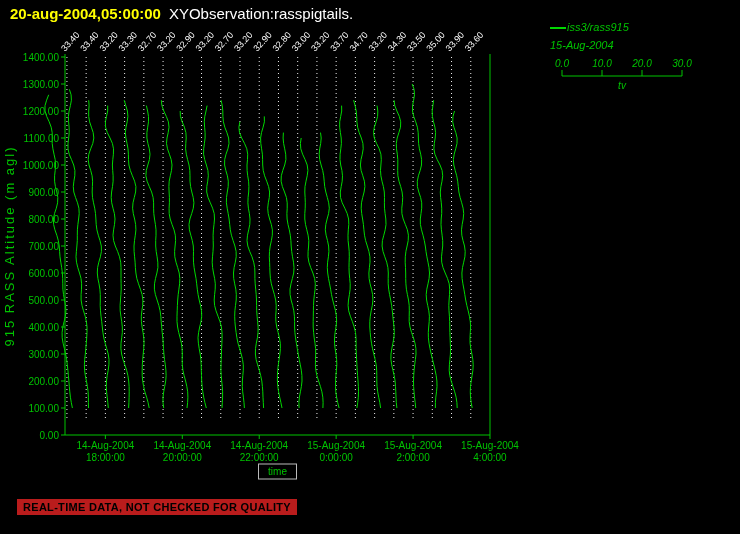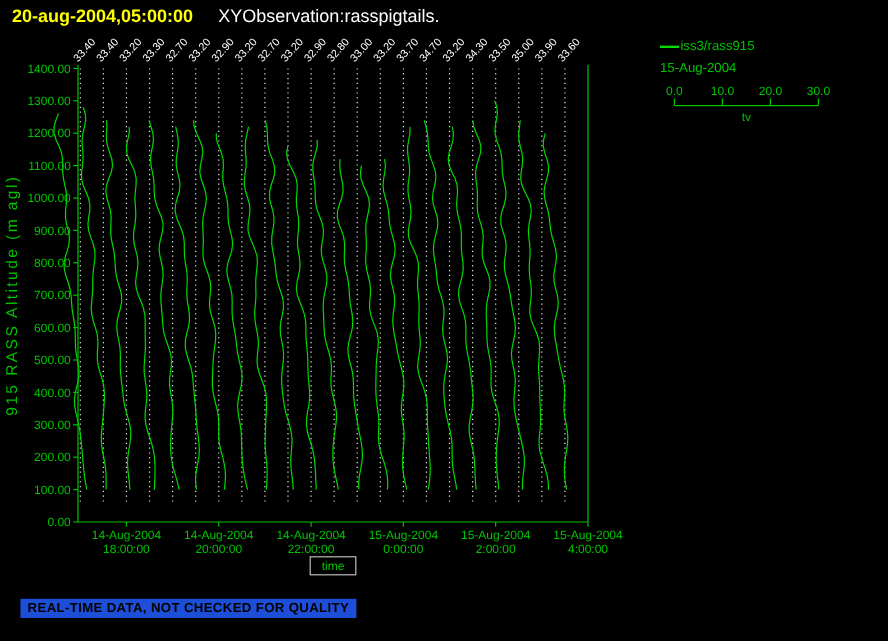--- a/index.html
+++ b/index.html
@@ -2,22 +2,22 @@
 <html><head>
 <meta charset="utf-8">
 <style>
   * { box-sizing: border-box; }
   html, body { margin: 0; padding: 0; background: #000; }
   body { width: 740px; height: 534px; font-family: "Liberation Sans", sans-serif; }
   .canvas { position: relative; width: 740px; height: 534px; background: #000; overflow: hidden; }
   .plot { position: absolute; left: 0; top: 0; }
   .header { position: absolute; left: 10px; top: 5px; font-size: 15px; white-space: nowrap; }
   .header .ts { color: #ffff00; font-weight: bold; }
-  .header .ttl { color: #ffffff; margin-left: 21px; }
-  .legend { position: absolute; left: 550px; top: 30px; font-size: 11px; color: #00c400; line-height: 18px; white-space: nowrap; }
+  .header .ttl { color: #ffffff; margin-left: 8px; }
+  .legend { position: absolute; left: 550px; top: 18px; font-size: 11px; color: #00c400; line-height: 18px; white-space: nowrap; font-style: italic; }
   .lline { display: inline-block; width: 16px; height: 0; border-top: 2px solid #00d800; vertical-align: middle; margin-right: 1px; }
   .tvaxis { display: block; margin-top: 3px; overflow: visible; }
   .disclaimer { position: absolute; left: 17px; top: 499px; background: #ffffff; color: #000000;
                 font-size: 11px; font-weight: bold; padding: 2px 6px; letter-spacing: 0.3px; white-space: nowrap; }
   svg text { font-family: "Liberation Sans", sans-serif; }
 </style>
 </head>
 <body>
 
 <div class="canvas" style="background: rgb(0, 0, 0);">
@@ -167,15 +167,15 @@
         <line x1="52" y1="13" x2="52" y2="19" stroke="#00c400"></line>
         <text x="92" y="10" font-size="10" fill="#00c400" text-anchor="middle">20.0</text>
         <line x1="92" y1="13" x2="92" y2="19" stroke="#00c400"></line>
         <text x="132" y="10" font-size="10" fill="#00c400" text-anchor="middle">30.0</text>
         <line x1="132" y1="13" x2="132" y2="19" stroke="#00c400"></line>
         <line x1="12" y1="19" x2="132" y2="19" stroke="#00c400"></line>
         <text x="72" y="32" font-size="10" fill="#00c400" text-anchor="middle">tv</text>
       </svg>
   </div>
 
-  <div class="disclaimer" style="background: #1d4ed8; color: rgb(0, 0, 0);">REAL-TIME DATA, NOT CHECKED FOR QUALITY</div>
+  <div class="disclaimer" style="background: #b91c1c; color: rgb(0, 0, 0);">REAL-TIME DATA, NOT CHECKED FOR QUALITY</div>
 
 </div>
 
 </body></html>

